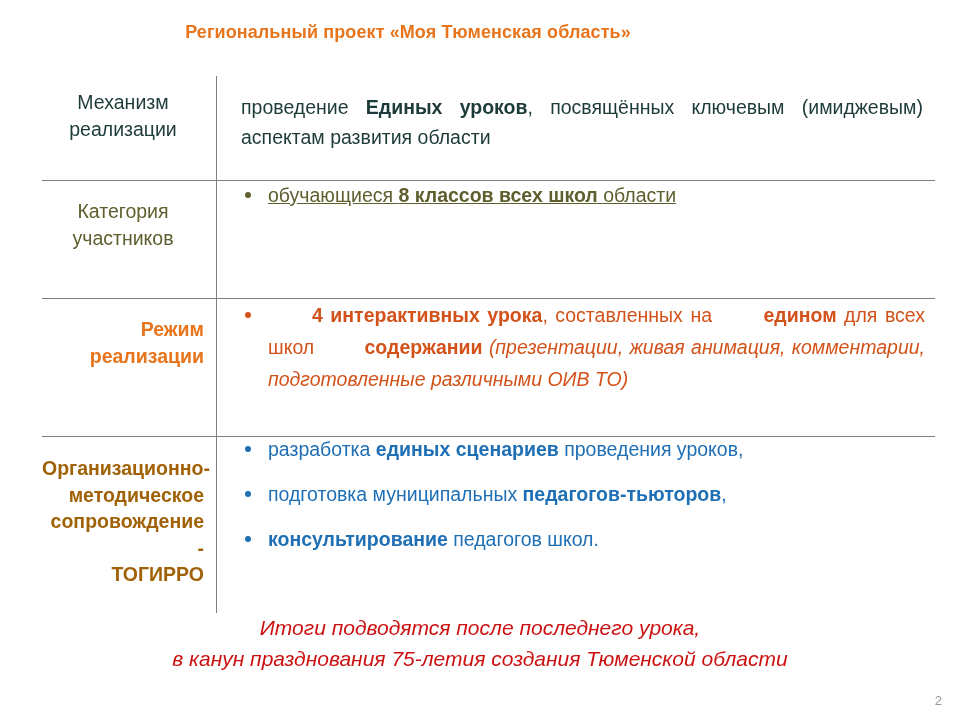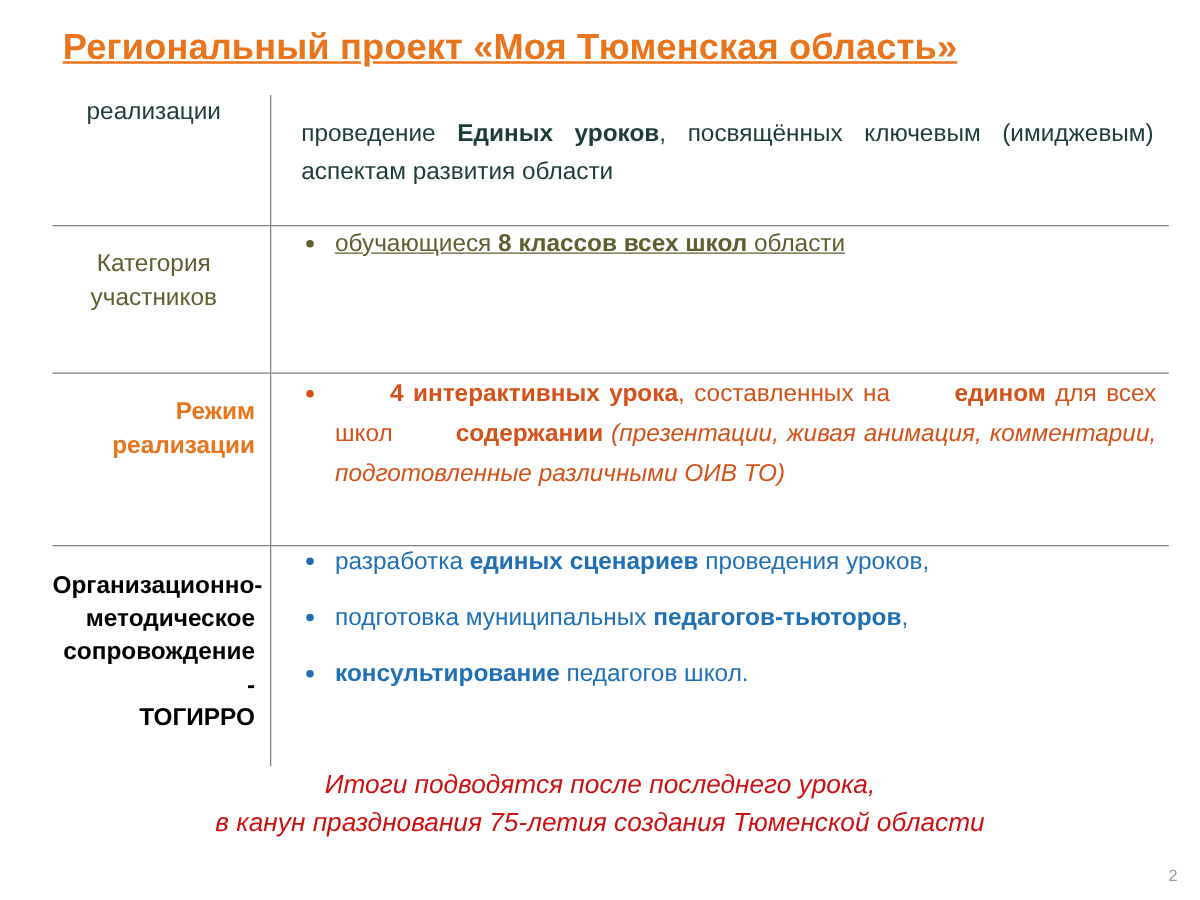--- a/index.html
+++ b/index.html
@@ -22,26 +22,25 @@
     background: #ffffff;
   }
 
   
   .slide-title {
     position: absolute;
     top: 22px;
     left: 0;
     width: 816px;
     text-align: center;
-    font-size: 29px;
+    font-size: 18px;
     font-weight: bold;
     color: #E8741C;
     letter-spacing: 0.1px;
     white-space: nowrap;
-    text-decoration: underline;
   }
 
   
   .table {
     position: absolute;
     top: 76px;
     left: 42px;
     width: 893px;
   }
   .row {
@@ -92,21 +91,21 @@
     text-align: center;
     padding-top: 17px;
   }
   .label-mode {
     color: #E8741C;
     font-weight: bold;
     text-align: right;
     padding-top: 17px;
   }
   .label-support {
-    color: #000000;
+    color: #a16207;
     font-weight: bold;
     text-align: right;
     padding-top: 18px;
     line-height: 26.5px;
   }
 
   
   .body-mechanism {
     color: #1C3B39;
     font-size: 19.5px;
@@ -195,20 +194,21 @@
 <body>
 
 <div class="slide">
 
   <div class="slide-title">Региональный проект «Моя Тюменская область»</div>
 
   <div class="table">
 
     <div class="row row-mechanism">
       <div class="cell-label">
+        <div class="label-text label-mechanism">Механизм</div>
         <div class="label-text label-mechanism" style="padding-top:0">реализации</div>
       </div>
       <div class="cell-body">
         <div class="body-mechanism"><span>проведение </span><b>Единых уроков</b><span>, посвящённых ключевым (имиджевым) аспектам развития области</span></div>
       </div>
     </div>
 
     <div class="row row-category">
       <div class="cell-label">
         <div class="label-text label-category">Категория</div>

